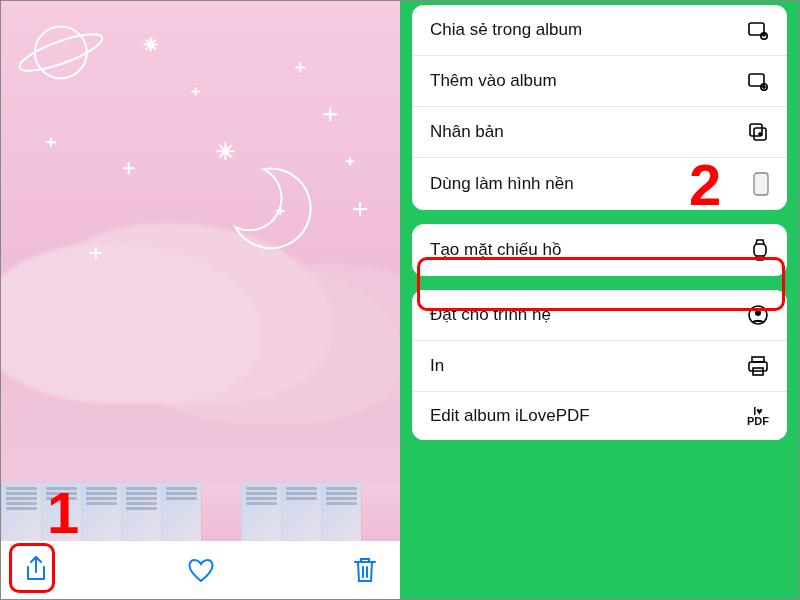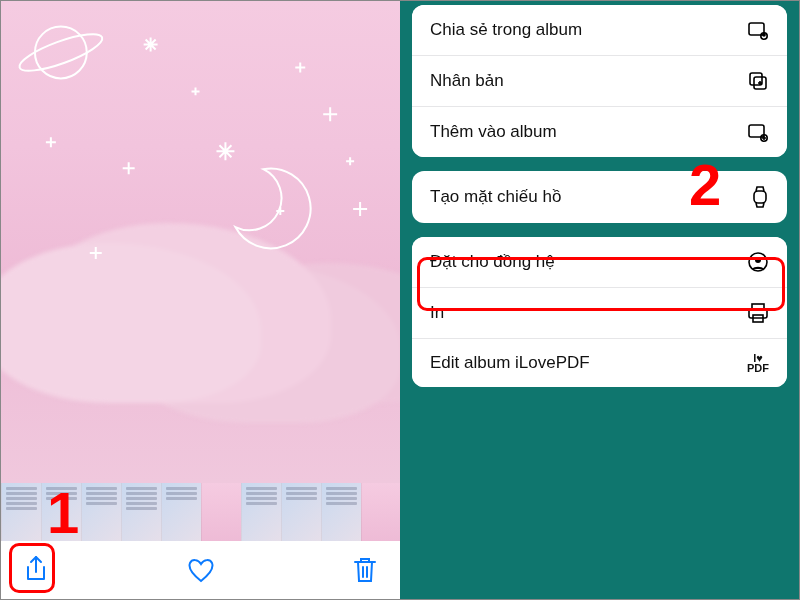--- a/index.html
+++ b/index.html
@@ -53,21 +53,21 @@
     background: #fff;
   }
   .bar-btn {
     width: 34px; height: 34px;
     display: flex; align-items: center; justify-content: center;
     color: #0a7aff;
     cursor: pointer;
   }
   .right-panel {
     width: 50%; height: 100%;
-    background: #0f766e;
+    background: #22c55e;
     display: flex; flex-direction: column;
     padding: 4px 0 0 0;
   }
   .menu-group {
     background: #fff;
     margin: 0 12px 14px 12px;
     border-radius: 12px;
     overflow: hidden;
   }
   .menu-item {
@@ -220,40 +220,48 @@
           <svg width="22" height="22" viewBox="0 0 22 22">
               <g fill="none" stroke="#000" stroke-width="1.6">
                 <rect x="2" y="4" width="15" height="12" rx="2"></rect>
                 <circle cx="17" cy="17" r="3.2"></circle>
                 <circle cx="17" cy="15.8" r="1.1" fill="#000"></circle>
               </g>
             </svg>
         </span>
       </div>
       <div class="menu-item">
+        <span>Thêm vào album</span>
+        <span class="icon">
+          <svg width="22" height="22" viewBox="0 0 22 22">
+              <g fill="none" stroke="#000" stroke-width="1.6">
+                <rect x="2" y="4" width="15" height="12" rx="2"></rect>
+                <circle cx="17" cy="17" r="3.2"></circle>
+                <path d="M17 15 v4 M15 17 h4"></path>
+              </g>
+            </svg>
+        </span>
+      </div>
+      <div class="menu-item">
         <span>Nhân bản</span>
         <span class="icon">
           <svg width="22" height="22" viewBox="0 0 22 22">
               <g fill="none" stroke="#000" stroke-width="1.6">
                 <rect x="3" y="3" width="12" height="12" rx="2"></rect>
                 <rect x="7" y="7" width="12" height="12" rx="2"></rect>
                 <path d="M13 11 v4 M11 13 h4"></path>
               </g>
             </svg>
         </span>
       </div>
       <div class="menu-item">
-        <span>Thêm vào album</span>
-        <span class="icon">
-          <svg width="22" height="22" viewBox="0 0 22 22">
-              <g fill="none" stroke="#000" stroke-width="1.6">
-                <rect x="2" y="4" width="15" height="12" rx="2"></rect>
-                <circle cx="17" cy="17" r="3.2"></circle>
-                <path d="M17 15 v4 M15 17 h4"></path>
-              </g>
+        <span>Dùng làm hình nền</span>
+        <span class="icon">
+          <svg width="16" height="24" viewBox="0 0 16 24">
+              <rect x="1" y="1" width="14" height="22" rx="3" fill="#f2f2f4" stroke="#888" stroke-width="1.3"></rect>
             </svg>
         </span>
       </div>
     </div>
 
     <div class="menu-group">
       <div class="menu-item">
         <span>Tạo mặt chiếu hồ</span>
         <span class="icon">
           <svg width="18" height="24" viewBox="0 0 18 24">
@@ -261,21 +269,21 @@
                 <rect x="3" y="6" width="12" height="12" rx="4"></rect>
                 <path d="M5 6 l1 -4 h6 l1 4 M5 18 l1 4 h6 l1 -4"></path>
               </g>
             </svg>
         </span>
       </div>
     </div>
 
     <div class="menu-group" style="margin-bottom:0;">
       <div class="menu-item">
-        <span>Đặt cho đồng hệ</span>
+        <span>Đặt cho trình hệ</span>
         <span class="icon">
           <svg width="22" height="22" viewBox="0 0 22 22">
               <circle cx="11" cy="11" r="9" fill="none" stroke="#000" stroke-width="1.6"></circle>
               <circle cx="11" cy="9" r="3" fill="#000"></circle>
               <path d="M5 18 c2 -3 10 -3 12 0" fill="#000"></path>
             </svg>
         </span>
       </div>
       <div class="menu-item">
         <span>In</span>

